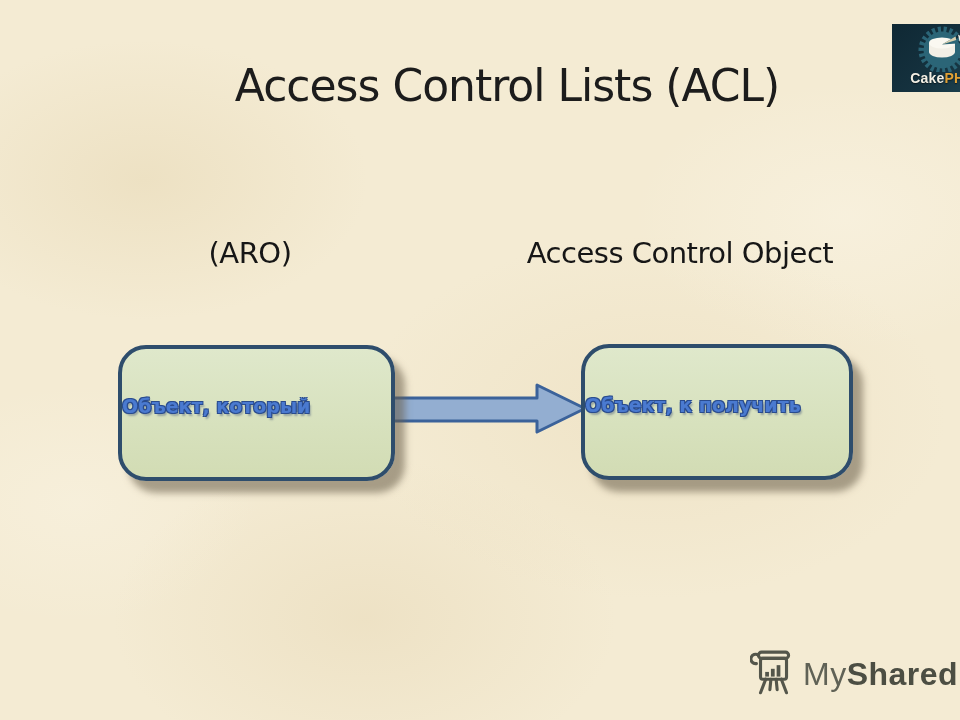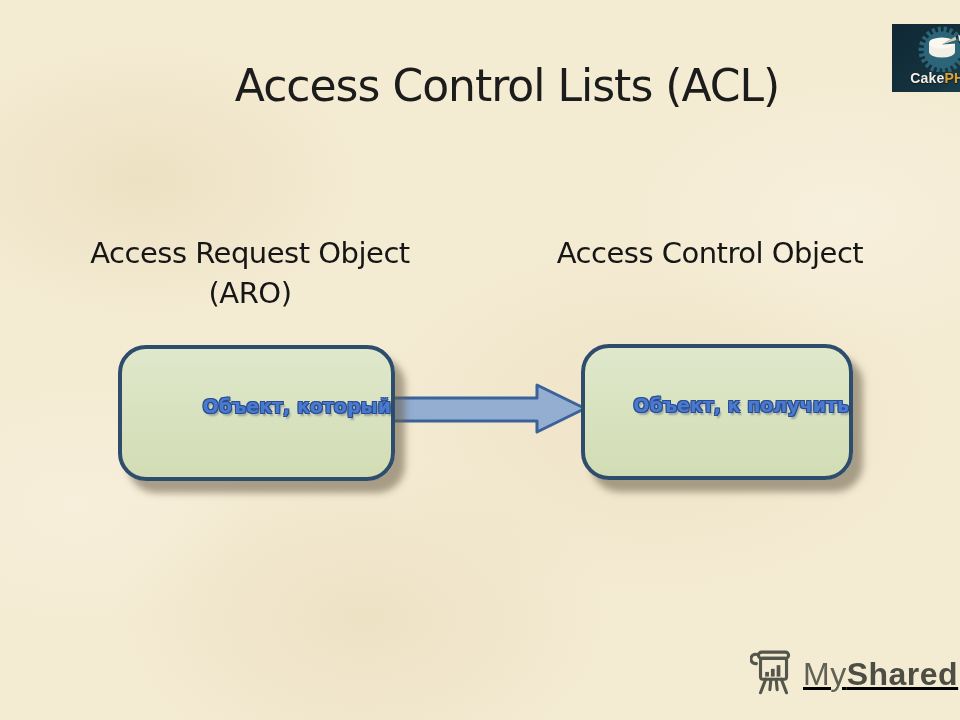--- a/index.html
+++ b/index.html
@@ -36,29 +36,29 @@
   }
   .cake-wordmark .cake{color:#f3efe4;text-shadow:0 1px 1px rgba(0,0,0,0.5);}
   .cake-wordmark .php{color:#dfa035;text-shadow:0 1px 1px rgba(0,0,0,0.5);}
 
   
   .col-heading{
     position:absolute;top:233px;width:390px;text-align:center;
     font-size:29px;line-height:40px;color:#161616;letter-spacing:-0.5px;
   }
   .col-heading.left{left:55px;}
-  .col-heading.right{left:515px;}
+  .col-heading.right{left:485px;}
   .col-heading span{display:block;}
 
   
   .acl-box{
     position:absolute;height:128px;border:4px solid #2e4d6c;border-radius:28px;
     background:linear-gradient(180deg,#dfe8cb 0%,#d7e1bd 60%,#d2dcb4 100%);
     box-shadow:10px 12px 7px rgba(104,92,72,0.55);
-    display:flex;align-items:center;justify-content:flex-end;
+    display:flex;align-items:center;justify-content:flex-start;
   }
   .acl-box.left{left:118px;top:345px;width:269px;}
   .acl-box.right{left:581px;top:344px;width:264px;}
   .box-text{
     text-align:center;font-size:19px;line-height:27px;font-weight:700;
     color:#4a7ad0;margin-top:-14px;
     text-shadow:
       -1px -1px 0 #2a4c8e, 1px -1px 0 #2a4c8e,
       -1px 1px 0 #2a4c8e, 1px 1px 0 #2a4c8e,
       2px 3px 2px rgba(30,50,100,0.35);
@@ -66,21 +66,21 @@
   .box-text span{display:block;white-space:nowrap;}
 
   
   .arrow{position:absolute;left:389px;top:380px;width:200px;height:57px;}
   .arrow svg{display:block;}
   .arrow path{stroke:#3b629a;stroke-width:3;stroke-linejoin:round;}
 
   
   .watermark{
     position:absolute;left:750px;top:646px;height:56px;
-    display:flex;align-items:center;gap:7px;text-decoration:underline;
+    display:flex;align-items:center;gap:7px;
   }
   .watermark svg{display:block;}
   .wm-text{
     font-family:"Liberation Sans",sans-serif;font-size:32px;letter-spacing:0.5px;
     color:#54564b;
   }
   .wm-text .my{font-weight:400;color:#606256;}
   .wm-text .shared{font-weight:700;color:#4c4e43;}
 </style>
 </head>
@@ -102,21 +102,20 @@
       <path d="M66 8.5 L71.5 12 L67.5 15.5 Z" fill="#f2efe6"></path>
     </svg>
     <div class="cake-wordmark">
       <span class="cake">Cake</span><span class="php">PHP</span>
     </div>
   </div>
 
   <div class="title">Access Control Lists (ACL)</div>
 
   <div class="col-heading left">
-    <span>Access Request Object</span>
     <span>(ARO)</span>
   </div>
   <div class="col-heading right">
     <span>Access Control Object</span>
   </div>
 
   <div class="arrow">
     <svg width="200" height="57" viewBox="0 0 200 57">
       <path d="M0 18 L148 18 L148 5 L196 28.5 L148 52 L148 41 L0 41 Z" fill="#93aed1"></path>
     </svg>

